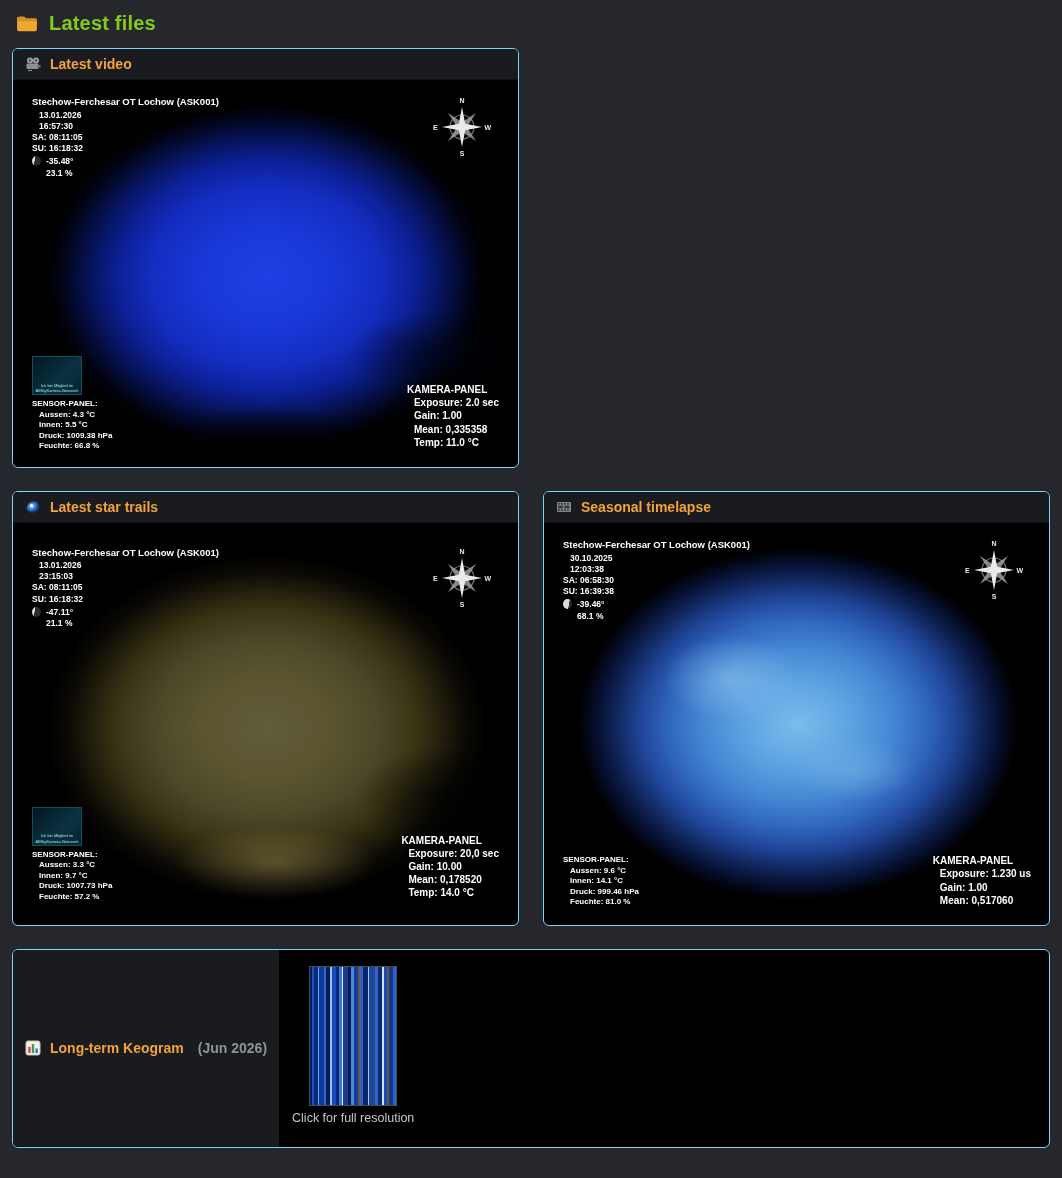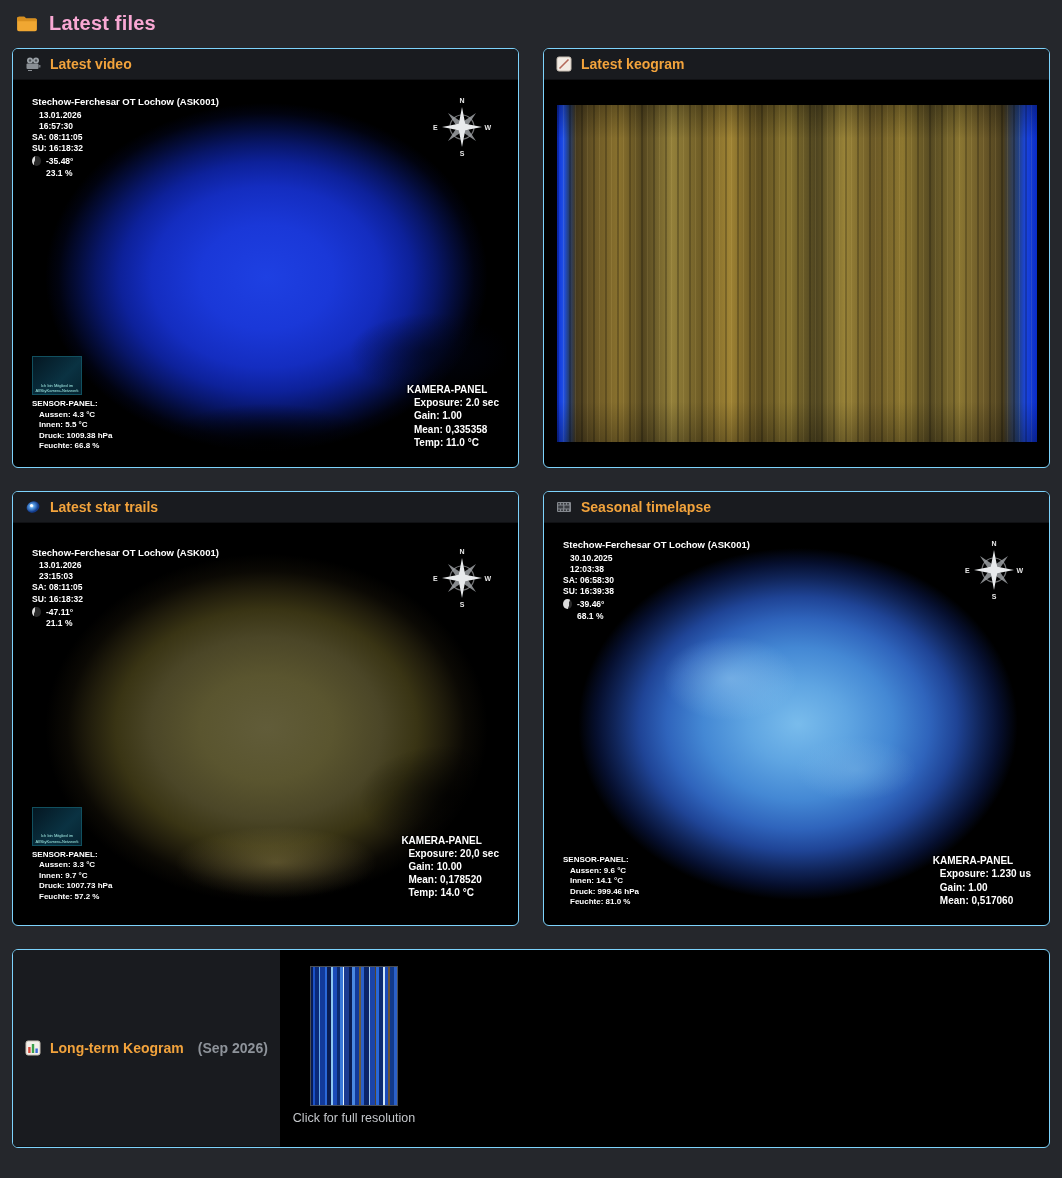--- a/index.html
+++ b/index.html
@@ -5,21 +5,21 @@
   * { box-sizing: border-box; margin: 0; padding: 0; }
   body {
     width: 1062px; height: 1178px;
     background: #25272c;
     font-family: "Liberation Sans", sans-serif;
     padding: 10px 12px 14px;
     overflow: hidden;
   }
   
   .page-header { display: flex; align-items: center; gap: 11px; margin: 2px 4px 13px; }
-  .page-title { color: #f9a8d4; font-size: 20px; font-weight: bold; letter-spacing: .2px; }
+  .page-title { color: #84cc16; font-size: 20px; font-weight: bold; letter-spacing: .2px; }
 
   
   .grid { display: grid; grid-template-columns: 1fr 1fr; gap: 24px; margin-bottom: 23px; }
   .card {
     background: #000000; border: 1px solid #7dd3fc; border-radius: 6px;
     overflow: hidden; display: flex; flex-direction: column;
   }
   .card-header {
     background: #191b1f; border-bottom: 1px solid #101114;
     padding: 7px 12px; display: flex; align-items: center; gap: 9px; flex: 0 0 auto;
@@ -190,34 +190,20 @@
           <div>KAMERA-PANEL</div>
           <div class="ind">Exposure: 2.0 sec</div>
           <div class="ind">Gain: 1.00</div>
           <div class="ind">Mean: 0,335358</div>
           <div class="ind">Temp: 11.0 °C</div>
         </div>
       </div>
     </div>
   </div>
 
-  <div class="card">
-    <div class="card-header">
-      <svg class="hdr-icon" viewBox="0 0 16 16">
-        <rect x="1" y="1" width="14" height="14" rx="2" fill="#f3ece4" stroke="#c9bfb4"></rect>
-        <path d="M3.5 12.5 L12.5 3.5" stroke="#b56a5a" stroke-width="1.6" fill="none"></path>
-      </svg>
-      <span class="card-title">Latest keogram</span>
-    </div>
-    <div class="card-body">
-      <div class="media m-keo">
-        <div class="keo-bg"></div>
-      </div>
-    </div>
-  </div>
 </div>
 
 <div class="grid">
 
   <div class="card">
     <div class="card-header">
       <svg class="hdr-icon" viewBox="0 0 16 16">
         <defs>
             <radialGradient id="g-comet" cx="45%" cy="40%">
               <stop offset="0%" stop-color="#eaf4ff"></stop>
@@ -359,19 +345,19 @@
 
 <div class="card lt-card">
   <div class="card-header">
     <svg class="hdr-icon" viewBox="0 0 16 16">
       <rect x="1" y="1" width="14" height="14" rx="2" fill="#f3f0ea" stroke="#c9c2b6"></rect>
       <rect x="3.2" y="7" width="2.4" height="6" fill="#d64a3a"></rect>
       <rect x="6.8" y="4" width="2.4" height="9" fill="#3aa04a"></rect>
       <rect x="10.4" y="8.5" width="2.4" height="4.5" fill="#3a6ad6"></rect>
     </svg>
     <span class="card-title">Long-term Keogram</span>
-    <span class="card-sub">(Sep 2026)</span>
+    <span class="card-sub">(Jun 2026)</span>
   </div>
   <div class="lt-body">
     <div class="lt-thumb"></div>
     <div class="lt-caption">Click for full resolution</div>
   </div>
 </div>
 
 </body></html>

